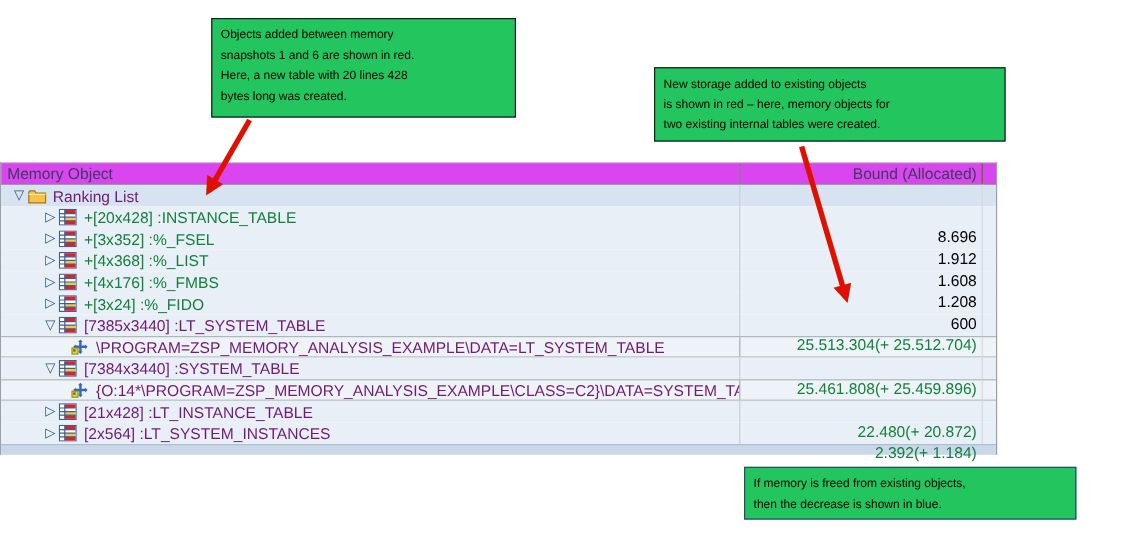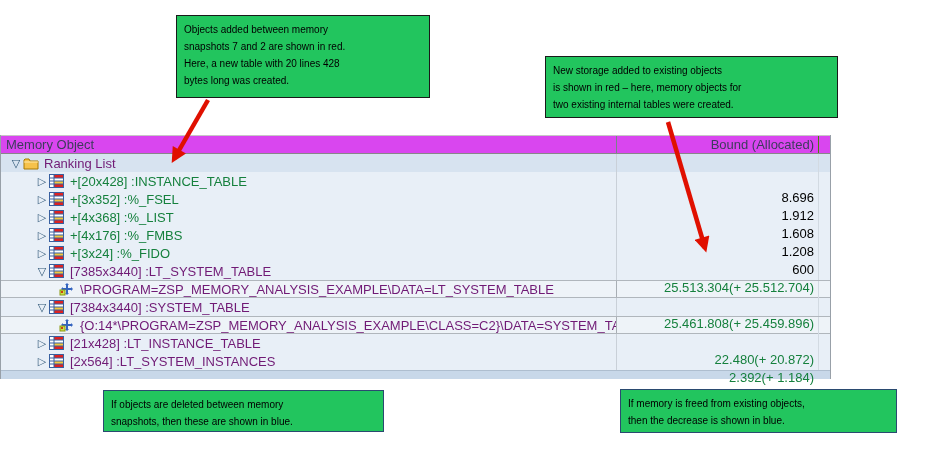--- a/index.html
+++ b/index.html
@@ -50,21 +50,21 @@
   .red { color:#15803d; }
   .bstrip { height:9px; background:#c8d8e9; border-top:1px solid #aebecf; }
 </style>
 </head>
 <body>
 
 <div class="page">
 
   <div class="callout black co-tl">
     <div class="cl">Objects added between memory</div>
-    <div class="cl">snapshots 7 and 2 are shown in red.</div>
+    <div class="cl">snapshots 1 and 6 are shown in red.</div>
     <div class="cl">Here, a new table with 20 lines 428</div>
     <div class="cl">bytes long was created.</div>
   </div>
 
   <div class="callout black co-tr">
     <div class="cl">New storage added to existing objects</div>
     <div class="cl">is shown in red – here, memory objects for</div>
     <div class="cl">two existing internal tables were created.</div>
   </div>
 
@@ -290,24 +290,20 @@
         </span>
         <span class="lbl">[2x564] :LT_SYSTEM_INSTANCES</span>
       </div>
       <div class="val red">2.392(+ 1.184)</div>
       <div class="tail"></div>
     </div>
 
     <div class="bstrip"></div>
   </div>
 
-  <div class="callout navy co-bl">
-    <div class="cl">If objects are deleted between memory</div>
-    <div class="cl">snapshots, then these are shown in blue.</div>
-  </div>
 
   <div class="callout navy co-br">
     <div class="cl">If memory is freed from existing objects,</div>
     <div class="cl">then the decrease is shown in blue.</div>
   </div>
 
   <svg class="arrows" viewBox="0 0 945 453">
     <defs>
       <marker id="ah" viewBox="0 0 10 10" refX="7" refY="5" markerWidth="4" markerHeight="3.4" orient="auto">
         <path d="M0 0 L10 5 L0 10 Z" fill="#e01000"></path>

